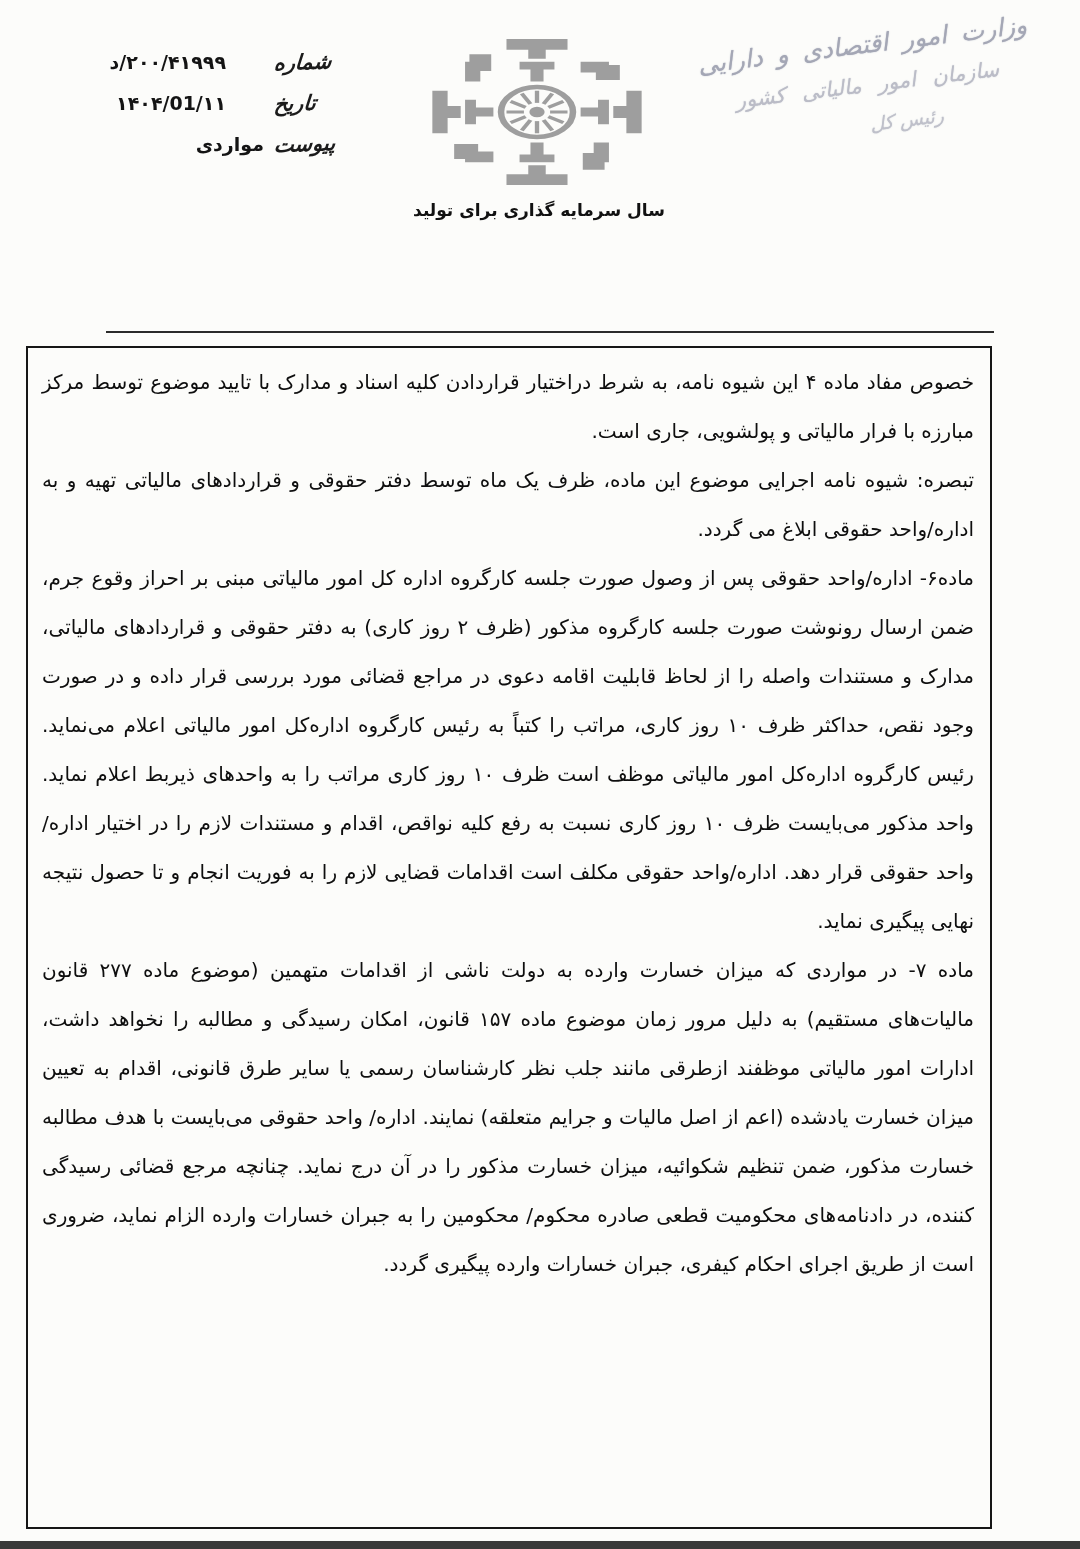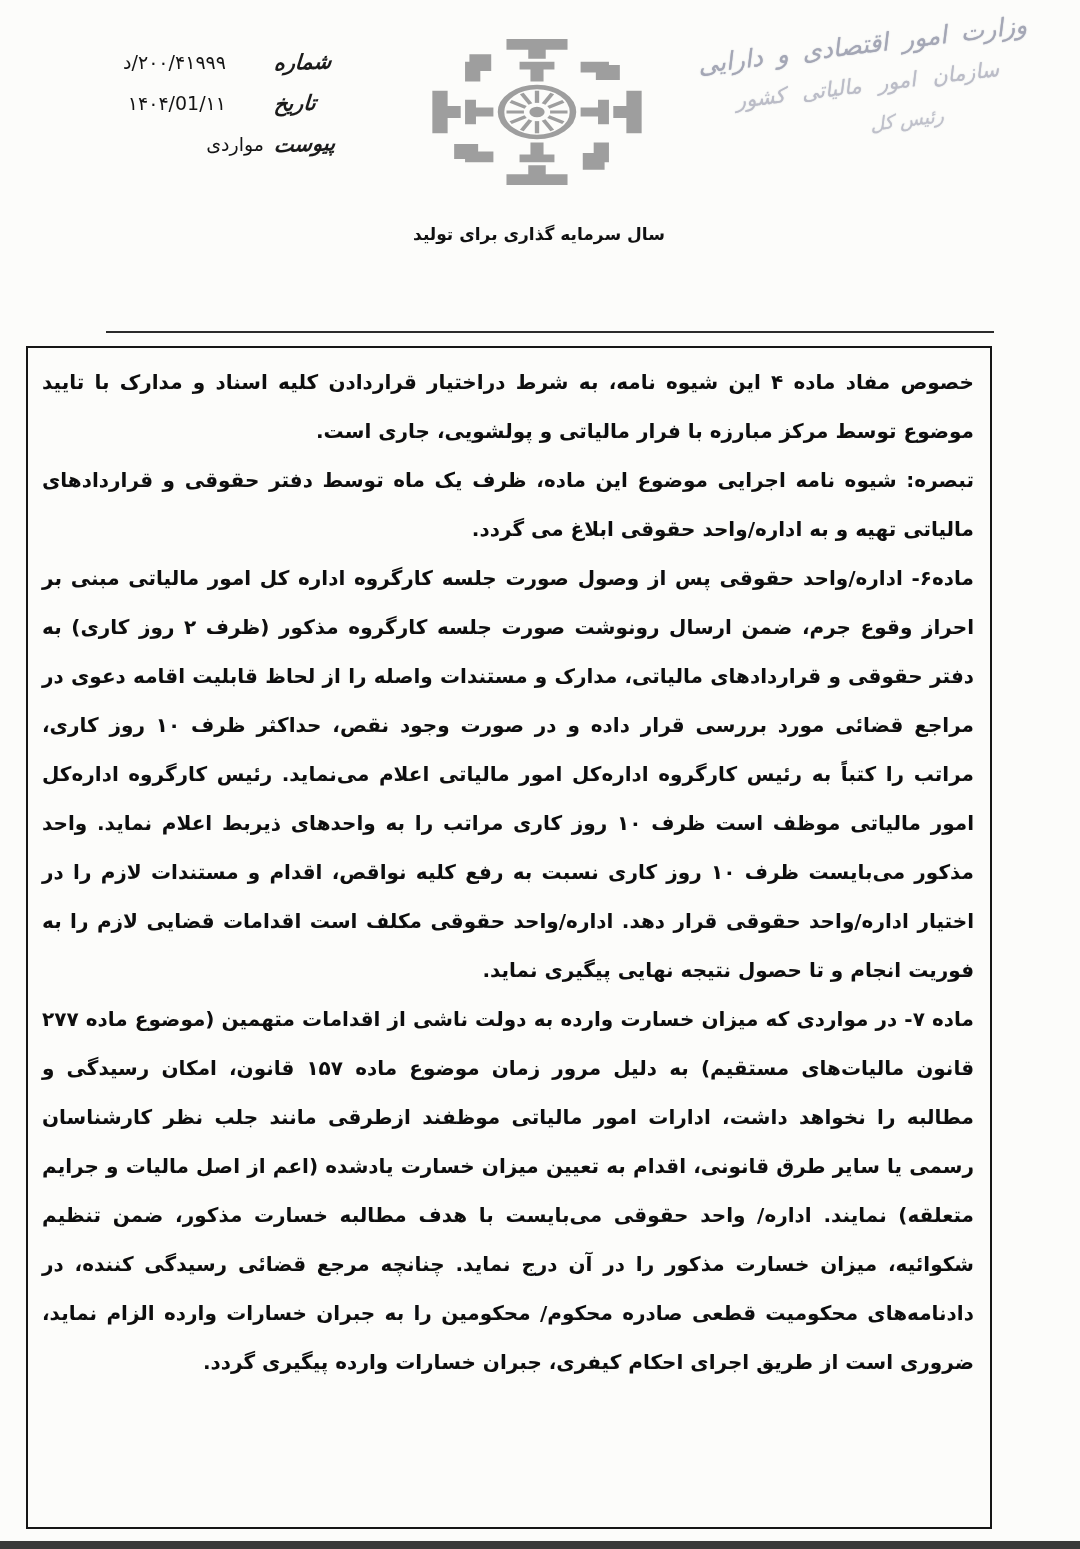--- a/index.html
+++ b/index.html
@@ -9,30 +9,30 @@
     font-family:"DejaVu Sans", sans-serif; color:#141414;
   }
 
   
   .meta { position:absolute; top:50px; left:48px; width:300px; direction:rtl; }
   .meta-row { display:flex; align-items:baseline; margin-bottom:17px; }
   .meta-label {
     font-style:italic; font-weight:bold; font-size:21px; color:#1b1b1b;
     transform:skewX(-6deg) rotate(-2deg); min-width:74px; text-align:left;
   }
-  .meta-value { font-weight:normal; font-size:19px; letter-spacing:1px; margin-right:48px; white-space:nowrap; }
+  .meta-value { font-weight:bold; font-size:19px; letter-spacing:1px; margin-right:48px; white-space:nowrap; }
   .meta-row.attach .meta-value { margin-right:10px; }
 
   
   .emblem { position:absolute; top:36px; left:428px; width:218px; height:152px; }
 
   
   .slogan {
     position:absolute; top:200px; left:408px; width:262px;
-    text-align:center; direction:rtl; font-weight:bold; font-size:17px; color:#111;margin-top:24px;
+    text-align:center; direction:rtl; font-weight:bold; font-size:17px; color:#111;
   }
 
   
   .org {
     position:absolute; top:30px; right:38px; width:350px;
     direction:rtl; text-align:center; color:#8f92a4;
     transform:rotate(-7deg); font-style:italic;
     text-shadow:0 0 1.2px rgba(138,142,164,.9); opacity:.8;
   }
   .org-line1 { font-size:25px; letter-spacing:2px; word-spacing:6px; }
@@ -42,21 +42,21 @@
   
   .rule-top { position:absolute; top:331px; left:106px; width:888px; height:2px; background:#2b2b2b; }
   .scan-edge { position:absolute; top:1541px; left:0; width:1080px; height:8px; background:#3a3a3a; }
 
   
   .body-box {
     position:absolute; top:346px; left:26px; width:966px; height:1183px;
     border:2.5px solid #161616; box-sizing:border-box;
     padding:10px 16px 0 14px; overflow:hidden;
     direction:rtl; text-align:justify;
-    font-size:20px; font-weight:bold; line-height:49px; color:#0e0e0e;
+    font-size:20px; font-weight:normal; line-height:49px; color:#0e0e0e;
   }
   .body-box p { margin:0; }
 </style>
 </head>
 <body>
 
 <div class="page">
 
   <div class="meta">
     <div class="meta-row">

